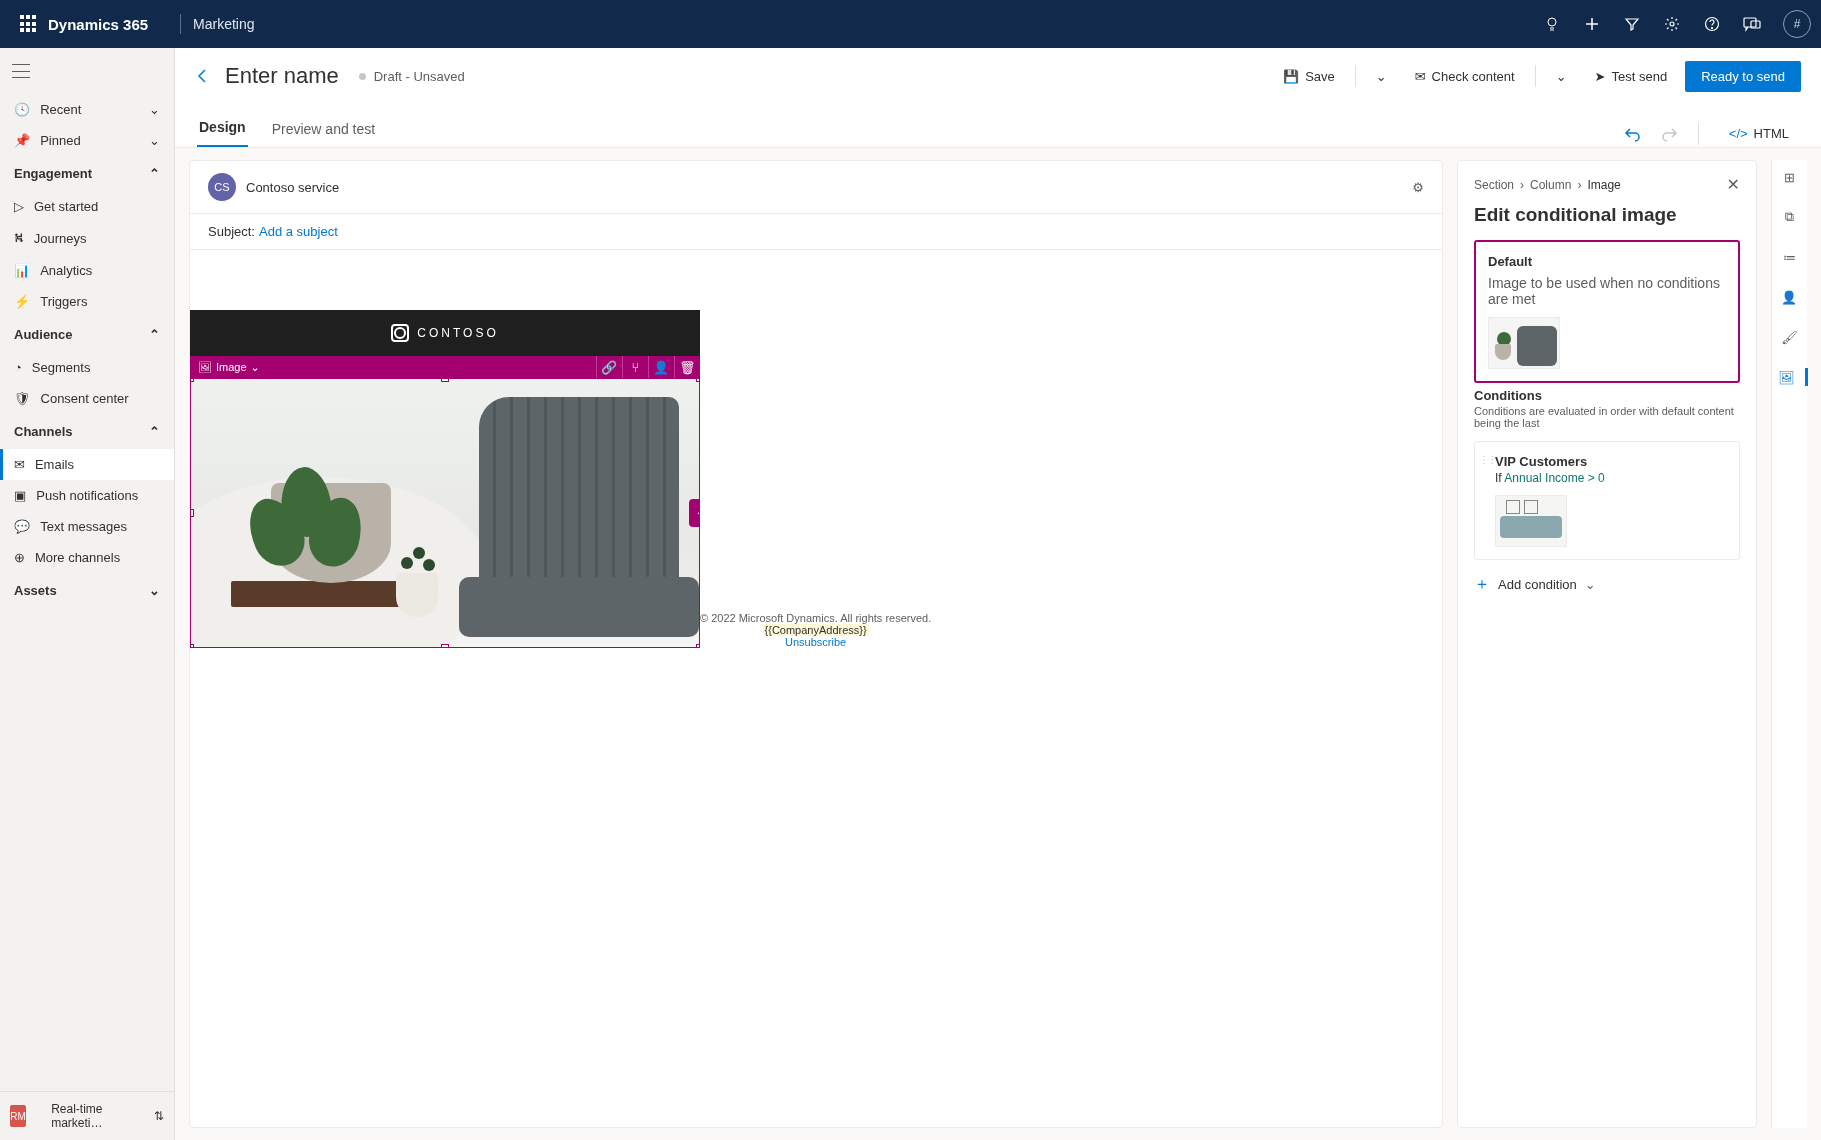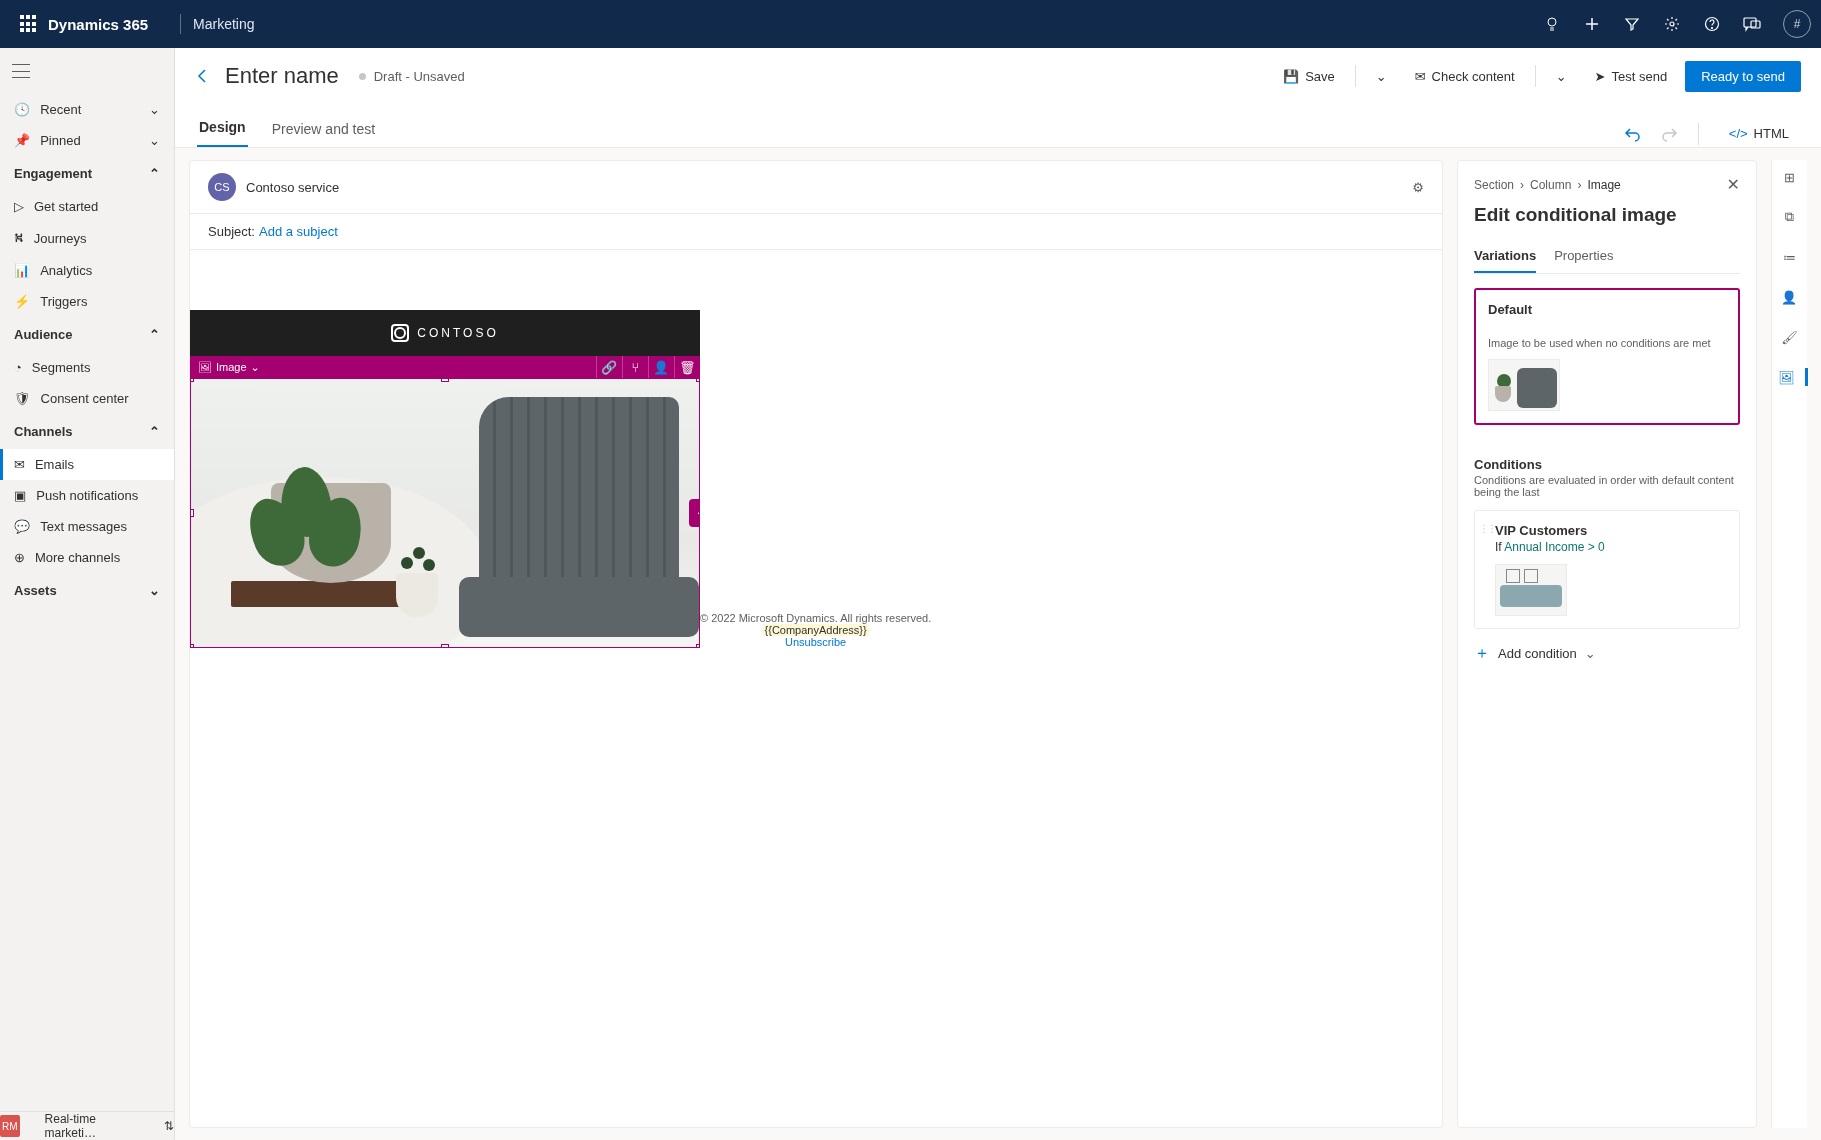--- a/index.html
+++ b/index.html
@@ -19,21 +19,21 @@
 .layout{display:flex;height:calc(100vh - 48px)}
 .sidebar{width:175px;background:#f3f2f1;border-right:1px solid #e1dfdd;display:flex;flex-direction:column}
 .side-top{padding:8px 12px}
 .ham{width:18px;height:14px;display:flex;flex-direction:column;justify-content:space-between;margin:8px 0}
 .ham span{height:1px;background:#605e5c}
 .side-row{display:flex;align-items:center;padding:8px 14px;cursor:pointer;color:#323130;font-size:13px;gap:10px}
 .side-row.sel{background:#fff;border-left:3px solid #0078d4;padding-left:11px}
 .side-row .chev{margin-left:auto}
 .side-group{font-weight:600;padding:10px 14px;display:flex;align-items:center}
 .side-group .chev{margin-left:auto}
-.side-footer{margin-top:auto;border-top:1px solid #e1dfdd;display:flex;align-items:center;gap:25px;font-size:12px}
+.side-footer{margin-top:auto;padding:10px;border-top:1px solid #e1dfdd;display:flex;align-items:center;gap:25px;font-size:12px}
 .rm-badge{width:22px;height:22px;background:#d9534f;color:#fff;font-size:10px;display:flex;align-items:center;justify-content:center;border-radius:2px}
 .main{flex:1;display:flex;flex-direction:column;background:#faf9f8}
 .cmdbar{height:56px;display:flex;align-items:center;padding:0 20px;background:#fff}
 .back-arrow{margin-right:14px}
 .title-in{font-size:22px;color:#323130}
 .status-dot{width:7px;height:7px;border-radius:50%;background:#c8c6c4;margin:0 8px 0 20px}
 .status-text{color:#605e5c;font-size:13px}
 .cmd-right{margin-left:auto;display:flex;align-items:center;gap:8px}
 .cmd-btn{display:flex;align-items:center;gap:6px;padding:6px 10px;font-size:13px;cursor:pointer}
 .cmd-sep{width:1px;height:22px;background:#e1dfdd;margin:0 2px}
@@ -85,29 +85,29 @@
 .bc{color:#605e5c;font-size:12px;display:flex;align-items:center;gap:6px}
 .bc .cur{color:#323130}
 .close-x{margin-left:auto;font-size:16px;color:#605e5c;cursor:pointer}
 .panel-title{font-size:19px;font-weight:600;margin:10px 0 14px}
 .ptabs{display:flex;gap:18px;border-bottom:1px solid #edebe9}
 .ptab{padding:8px 0;color:#605e5c;cursor:pointer}
 .ptab.active{color:#323130;font-weight:600;border-bottom:2px solid #0078d4}
 .card{border:1px solid #edebe9;border-radius:3px;padding:12px;margin-top:14px}
 .card.sel{border:2px solid #a4006f}
 .card-title{font-weight:600}
-.card-sub{font-size:11px;color:#605e5c;margin-top:20px}
+.card-sub{font-size:14px;color:#605e5c;margin-top:6px}
 .thumb{width:72px;height:52px;border:1px solid #edebe9;margin-top:10px;position:relative;overflow:hidden;background:#f5f5f3}
 .thumb .mini-chair{position:absolute;right:2px;bottom:2px;width:40px;height:40px;background:#5e6568;border-radius:6px}
 .thumb .mini-pot{position:absolute;left:6px;bottom:8px;width:16px;height:16px;background:#b8b2a8;border-radius:2px 2px 8px 8px}
 .thumb .mini-plant{position:absolute;left:8px;bottom:22px;width:14px;height:14px;background:#3e6a3a;border-radius:50%}
 .thumb2 .mini-sofa{position:absolute;left:4px;bottom:8px;right:4px;height:22px;background:#8aa8ae;border-radius:4px}
 .thumb2 .mini-pic{position:absolute;left:10px;top:4px;width:14px;height:14px;border:1px solid #888}
 .thumb2 .mini-pic2{position:absolute;left:28px;top:4px;width:14px;height:14px;border:1px solid #888}
-.sec-head{font-weight:600;margin-top:32px}
+.sec-head{font-weight:600;margin-top:5px}
 .sec-sub{font-size:11px;color:#605e5c;margin-top:2px}
 .cond-card{border:1px solid #edebe9;border-radius:3px;padding:12px 12px 12px 20px;margin-top:12px;position:relative}
 .cond-card:before{content:"⋮⋮";position:absolute;left:4px;top:12px;color:#c8c6c4;font-size:10px;letter-spacing:-2px}
 .cond-if{font-size:12px;margin-top:2px}
 .cond-if .link{color:#0f766e}
 .add-cond{display:flex;align-items:center;gap:8px;margin-top:14px;color:#323130;cursor:pointer}
 .add-cond .plus{color:#0078d4;font-size:16px}
 .rail{width:36px;background:#fff;border-left:1px solid #edebe9;display:flex;flex-direction:column;align-items:center;padding-top:8px;gap:22px}
 .rail-icon{width:18px;height:18px;display:flex;align-items:center;justify-content:center;color:#605e5c;cursor:pointer}
 .rail-icon.active{color:#0078d4;border-right:3px solid #0078d4;width:36px;padding-right:3px;justify-content:center}
@@ -396,24 +396,20 @@
       <div class="right-panel">
         <div class="bc">
           <span>Section</span>
             <span>›</span>
           <span>Column</span>
             <span>›</span>
           <span class="cur">Image</span>
           <span class="close-x">✕</span>
         </div>
         <div class="panel-title">Edit conditional image</div>
-        <div class="ptabs">
-          <div class="ptab active">Variations</div>
-          <div class="ptab">Properties</div>
-        </div>
 
         <div class="card sel">
           <div class="card-title">Default</div>
           <div class="card-sub">Image to be used when no conditions are met</div>
           <div class="thumb">
             <div class="mini-plant"></div>
               <div class="mini-pot"></div>
               <div class="mini-chair"></div>
           </div>
         </div>

